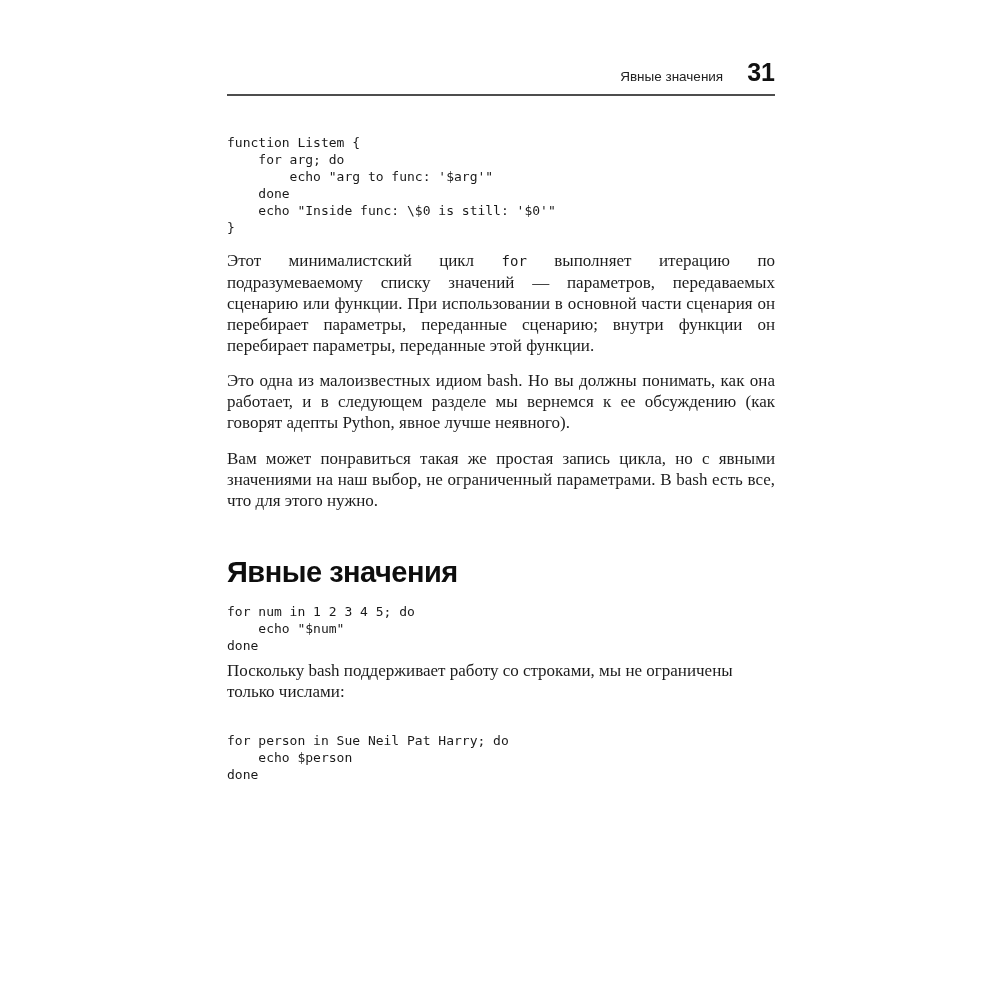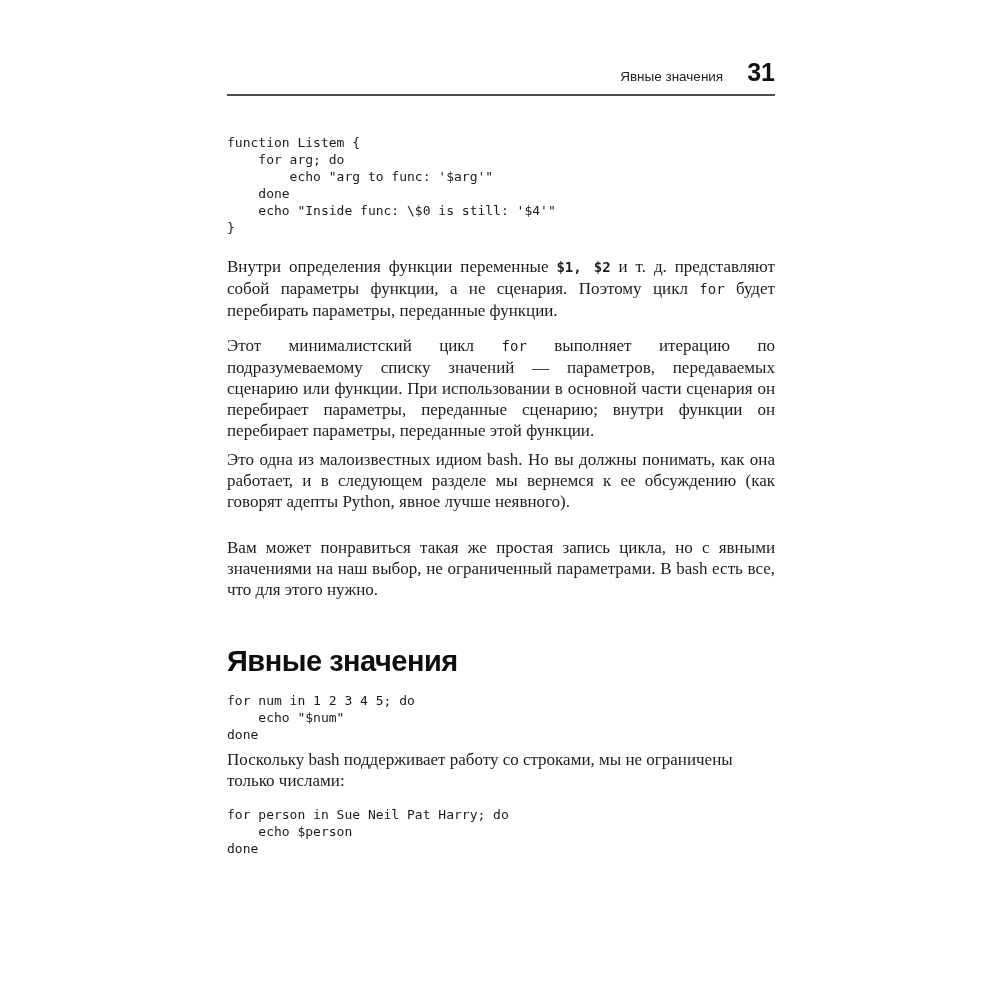--- a/index.html
+++ b/index.html
@@ -39,31 +39,31 @@
   }
   pre.code {
     font-family: "DejaVu Sans Mono", monospace;
     font-size: 13px;
     line-height: 17px;
     color: #1a1a1a;
     white-space: pre;
   }
   pre.code-1 { margin-top: 38px; }
   pre.code-2 { margin-top: 14px; }
-  pre.code-3 { margin-top: 15px; }
+  pre.code-3 { margin-top: 30px; }
   p.body-par {
     font-size: 17px;
     line-height: 21px;
     text-align: justify;
     color: #1c1c1c;
   }
   p.par-1 { margin-top: 20px; }
   p.par-2 { margin-top: 14px; }
-  p.par-3 { margin-top: 8px; }
-  p.par-4 { margin-top: 25px; }
+  p.par-3 { margin-top: 14px; }
+  p.par-4 { margin-top: 15px; }
   p.par-5 { margin-top: 15px; text-align: left; }
   p.par-6 { margin-top: 6px; text-align: left; }
   h1.section-title {
     margin-top: 45px;
     font-family: "Liberation Sans", sans-serif;
     font-size: 29px;
     font-weight: bold;
     letter-spacing: -0.5px;
     color: #0e0e0e;
   }
@@ -80,24 +80,23 @@
 
   <header class="running-head">
     <span class="rh-title">Явные значения</span>
     <span class="rh-num">31</span>
   </header>
 
   <pre class="code code-1">function Listem {
     for arg; do
         echo "arg to func: '$arg'"
     done
-    echo "Inside func: \$0 is still: '$4'"
+    echo "Inside func: \$0 is still: '$0'"
 }</pre>
 
-  <p class="body-par par-1"><span>Внутри определения функции переменные </span><span class="inline-code bold">$1, $2</span><span> и т. д. представляют собой параметры функции, а не сценария. Поэтому цикл </span><span class="inline-code">for</span><span> будет перебирать параметры, переданные функции.</span></p>
 
   <p class="body-par par-2"><span>Этот минималистский цикл </span><span class="inline-code">for</span><span> выполняет итерацию по подразумеваемому списку значений — параметров, передаваемых сценарию или функции. При использовании в основной части сценария он перебирает параметры, переданные сценарию; внутри функции он перебирает параметры, переданные этой функции.</span></p>
 
   <p class="body-par par-3"><span>Это одна из малоизвестных идиом bash. Но вы должны понимать, как она работает, и в следующем разделе мы вернемся к ее обсуждению (как говорят адепты Python, явное лучше неявного).</span></p>
 
   <p class="body-par par-4"><span>Вам может понравиться такая же простая запись цикла, но с явными значениями на наш выбор, не ограниченный параметрами. В bash есть все, что для этого нужно.</span></p>
 
   <h1 class="section-title">Явные значения</h1>
 
 

